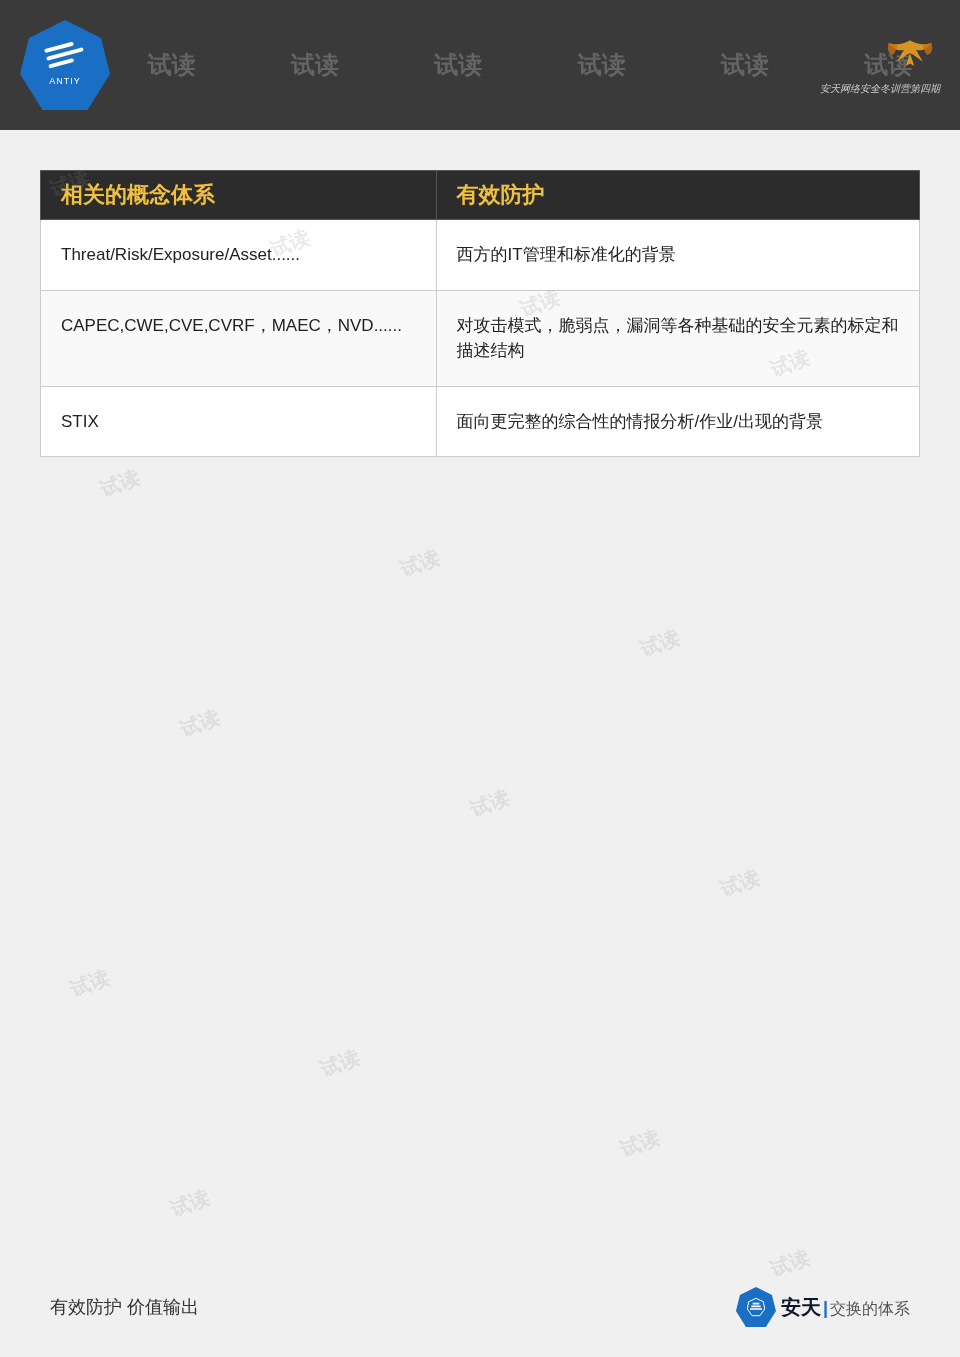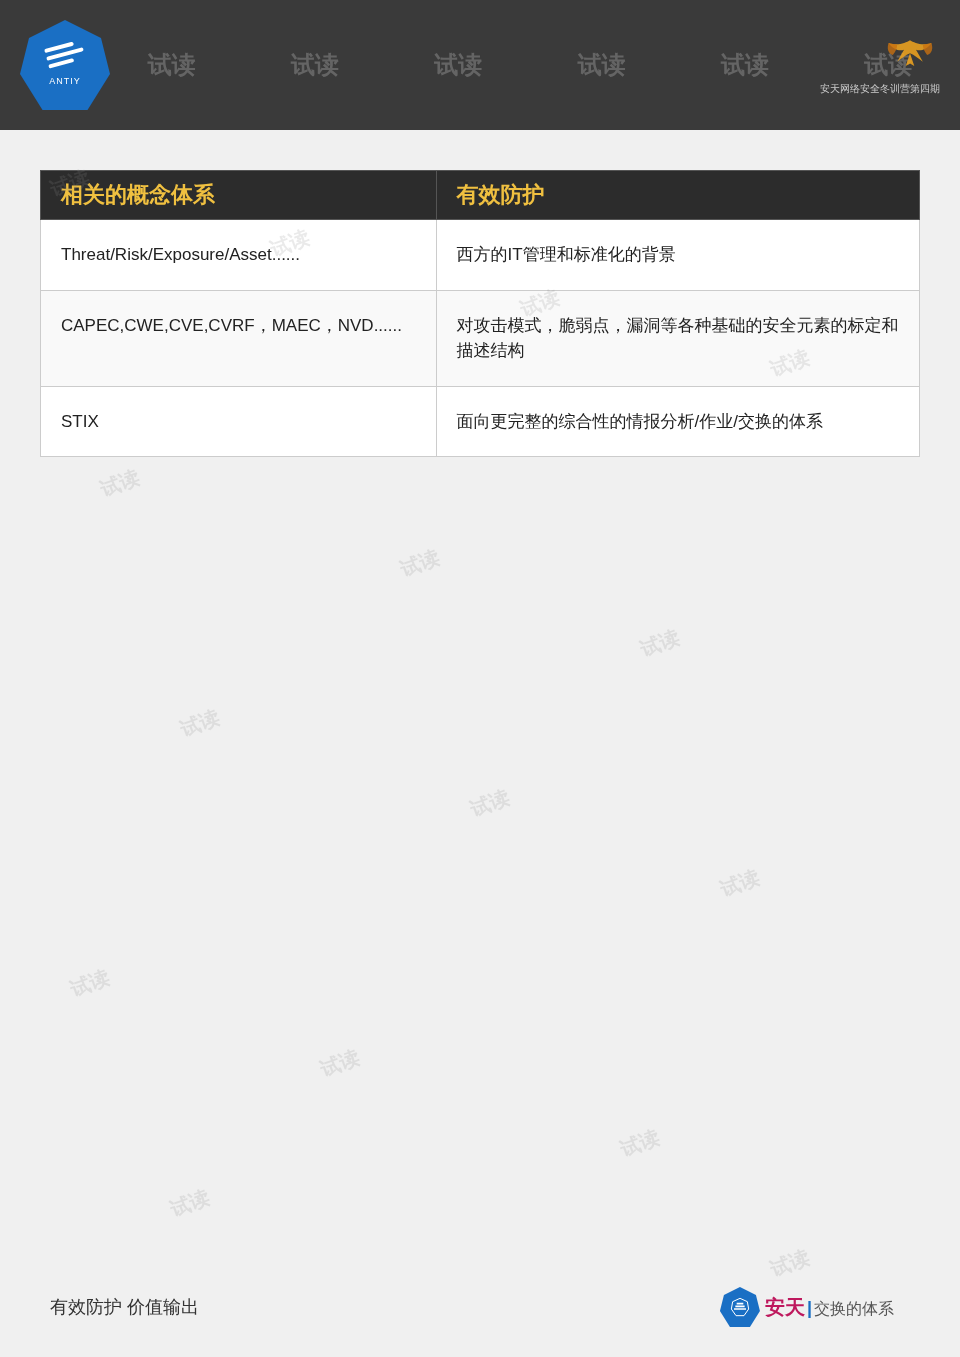--- a/index.html
+++ b/index.html
@@ -82,20 +82,21 @@
       color: rgba(180,180,180,0.35);
       font-size: 24px;
       font-weight: bold;
     }
 
     .header-right-logo {
       display: flex;
       flex-direction: column;
       align-items: flex-end;
       z-index: 2;
+      font-style: italic;
     }
 
     .header-right-logo .brand-text {
       color: #ccc;
       font-size: 10px;
       margin-top: 2px;
     }
 
     
     .eagle-icon {
@@ -142,21 +143,21 @@
 
     .col-right {
       width: 55%;
     }
 
     
     .footer {
       position: absolute;
       bottom: 30px;
       left: 0;
-      right: 16px;
+      right: 0;
       padding: 0 50px;
       display: flex;
       justify-content: space-between;
       align-items: center;
     }
 
     .footer-left {
       font-size: 18px;
       color: #333;
     }
@@ -173,21 +174,21 @@
       background: #1a6fc4;
       clip-path: polygon(50% 0%, 90% 20%, 100% 60%, 75% 100%, 25% 100%, 0% 60%, 10% 20%);
       display: flex;
       align-items: center;
       justify-content: center;
     }
 
     .footer-brand-name {
       font-size: 20px;
       font-weight: bold;
-      color: #be185d;
+      color: #0f172a;
     }
 
     .footer-brand-sub {
       font-size: 16px;
       color: #555;
     }
 
     
     .wm-scatter {
       position: absolute;
@@ -266,21 +267,21 @@
     <tr>
           <td class="col-left">Threat/Risk/Exposure/Asset......</td>
           <td class="col-right">西方的IT管理和标准化的背景</td>
         </tr>
         <tr>
           <td class="col-left">CAPEC,CWE,CVE,CVRF，MAEC，NVD......</td>
           <td class="col-right">对攻击模式，脆弱点，漏洞等各种基础的安全元素的标定和描述结构</td>
         </tr>
         <tr>
           <td class="col-left">STIX</td>
-          <td class="col-right">面向更完整的综合性的情报分析/作业/交换的体系</td>
+          <td class="col-right">面向更完整的综合性的情报分析/作业/出现的背景</td>
         </tr>
       </tbody>
   </table>
 </div>
 
 <div class="footer">
   <span class="footer-left">有效防护 价值输出</span>
   <div class="footer-right">
     <div class="footer-logo-box">
       <svg width="20" height="20" viewBox="0 0 30 30" xmlns="http://www.w3.org/2000/svg">

